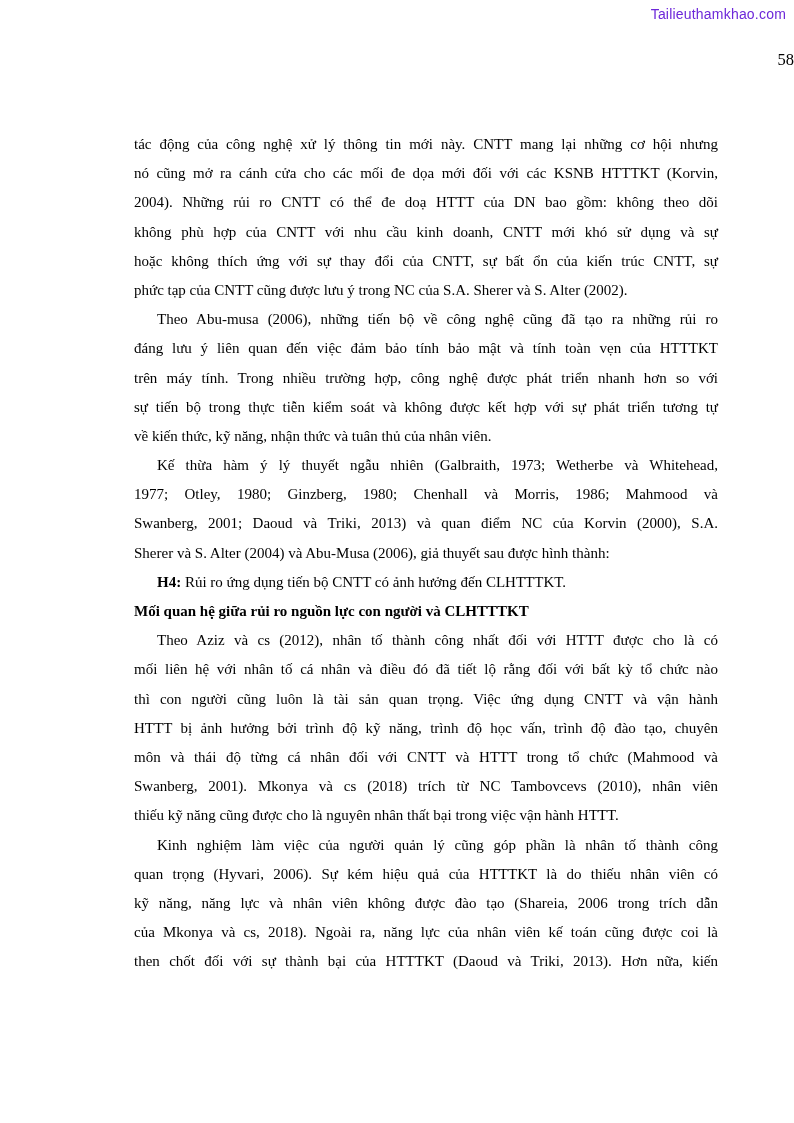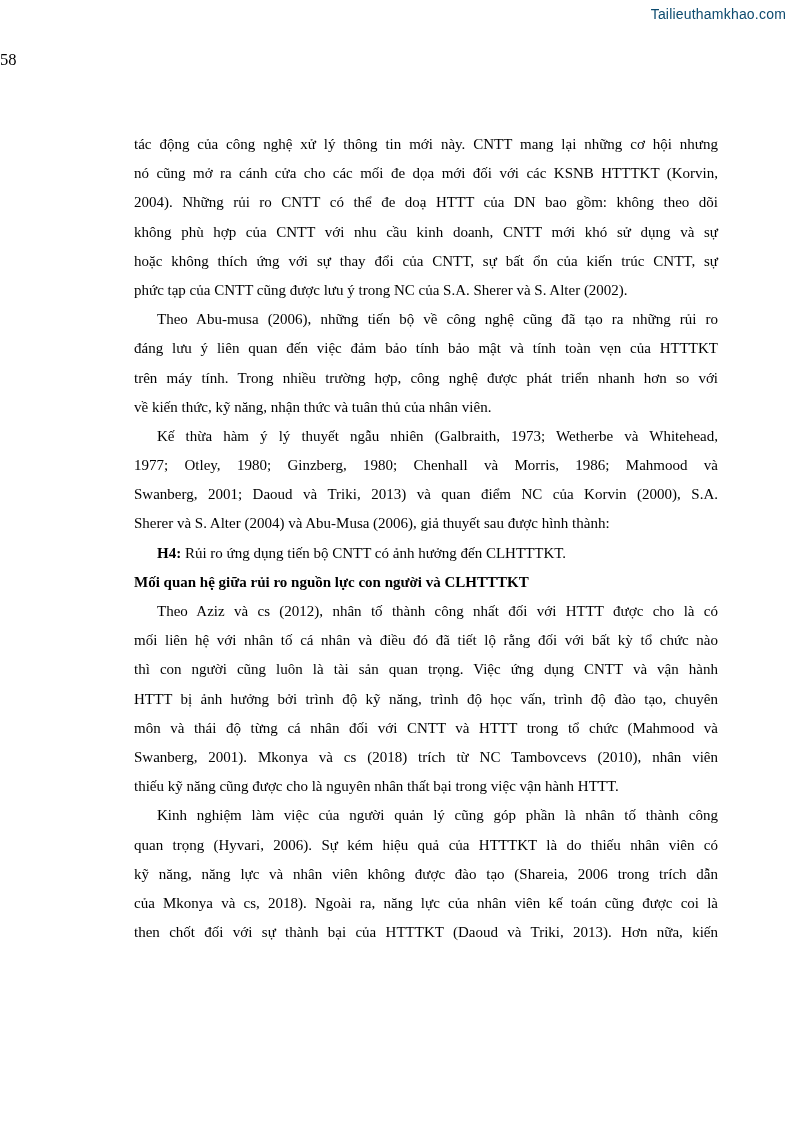--- a/index.html
+++ b/index.html
@@ -1,20 +1,20 @@
 <!DOCTYPE html>
 <html><head>
 <meta charset="utf-8">
 <style>
   html, body { margin: 0; padding: 0; background: #ffffff; }
   body { width: 794px; height: 1123px; position: relative; overflow: hidden;
          font-family: "Liberation Serif", "DejaVu Serif", serif; color: #000; }
   .watermark { position: absolute; top: 6px; right: 8px; font-family: "Liberation Sans", sans-serif;
-               font-size: 14px; color: #0c4a6e; letter-spacing: 0.2px; }
-  .page-number { position: absolute; top: 50px; left: 0; width: 794px; text-align: left; font-size: 16.5px; }
+               font-size: 14px; color: #6d28d9; letter-spacing: 0.2px; }
+  .page-number { position: absolute; top: 50px; left: 0; width: 794px; text-align: right; font-size: 16.5px; }
   .content { position: absolute; top: 130px; left: 134px; width: 584px; font-size: 15px; line-height: 29.2px; }
   .line { display: block; white-space: nowrap; text-align: justify; text-align-last: justify; height: 29.2px; }
   .line.last { text-align-last: left; }
   .line.indent { padding-left: 23px; }
   .heading { font-weight: bold; }
   .bold { font-weight: bold; }
 </style>
 </head>
 <body>
 
@@ -29,20 +29,21 @@
     <span class="line">2004). Những rủi ro CNTT có thể đe doạ HTTT của DN bao gồm: không theo dõi</span>
     <span class="line">không phù hợp của CNTT với nhu cầu kinh doanh, CNTT mới khó sử dụng và sự</span>
     <span class="line">hoặc không thích ứng với sự thay đổi của CNTT, sự bất ổn của kiến trúc CNTT, sự</span>
     <span class="line last">phức tạp của CNTT cũng được lưu ý trong NC của S.A. Sherer và S. Alter (2002).</span>
   </div>
 
   <div>
     <span class="line indent">Theo Abu-musa (2006), những tiến bộ về công nghệ cũng đã tạo ra những rủi ro</span>
     <span class="line">đáng lưu ý liên quan đến việc đảm bảo tính bảo mật và tính toàn vẹn của HTTTKT</span>
     <span class="line">trên máy tính. Trong nhiều trường hợp, công nghệ được phát triển nhanh hơn so với</span>
+    <span class="line">sự tiến bộ trong thực tiễn kiểm soát và không được kết hợp với sự phát triển tương tự</span>
     <span class="line last">về kiến thức, kỹ năng, nhận thức và tuân thủ của nhân viên.</span>
   </div>
 
   <div>
     <span class="line indent">Kế thừa hàm ý lý thuyết ngẫu nhiên (Galbraith, 1973; Wetherbe và Whitehead,</span>
     <span class="line">1977; Otley, 1980; Ginzberg, 1980; Chenhall và Morris, 1986; Mahmood và</span>
     <span class="line">Swanberg, 2001; Daoud và Triki, 2013) và quan điểm NC của Korvin (2000), S.A.</span>
     <span class="line last">Sherer và S. Alter (2004) và Abu-Musa (2006), giả thuyết sau được hình thành:</span>
   </div>
 

